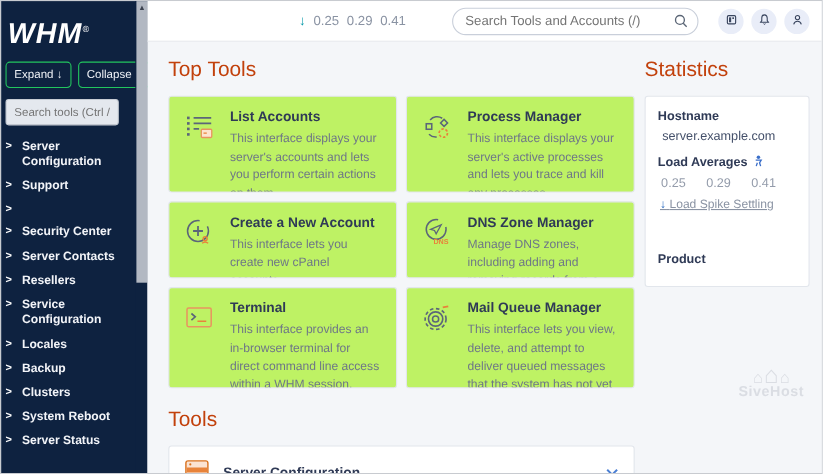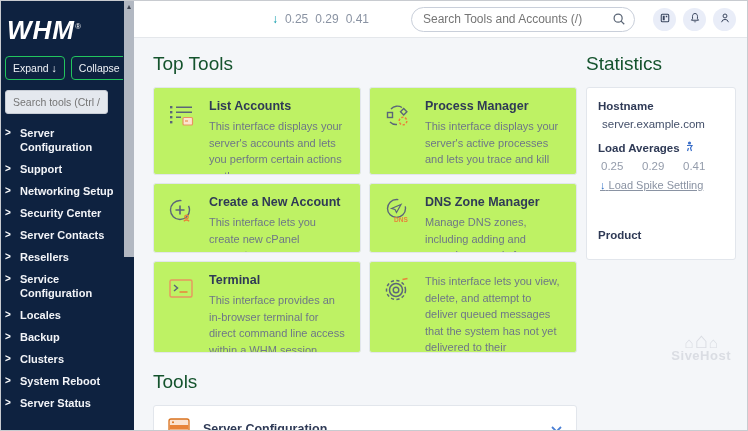--- a/index.html
+++ b/index.html
@@ -29,21 +29,21 @@
   .loadavg .dn { color:#0097a7; font-size:12px; }
   .tb-search { position:relative; width:224px; margin-right:18px; }
   .tb-search input { width:100%; height:25px; border:1px solid #c9cfda; border-radius:13px; font-size:12px; color:#6b7486; padding:0 28px 0 11px; font-family:inherit; background:#fff; }
   .tb-search .mag { position:absolute; right:9px; top:5px; }
   .tb-icons { display:flex; gap:7px; margin-right:11px; }
   .circle-btn { width:23px; height:23px; border-radius:50%; background:#e9edf8; border:none; display:flex; align-items:center; justify-content:center; cursor:pointer; }
 
   
   .content { position:absolute; left:133px; top:37px; right:0; bottom:0; background:#f4f6f9; padding:10px 11px 0 19px; display:flex; }
   .main-col { flex:1; margin-right:9px; }
-  .h-section { font-size:19px; font-weight:400; color:#14532d; margin:5px 0 12px 0; }
+  .h-section { font-size:19px; font-weight:400; color:#c2410c; margin:5px 0 12px 0; }
   .cards { display:grid; grid-template-columns:1fr 1fr; grid-template-rows:88px 70px 92px; gap:8px; }
   .card { background:#bef264; border:1px solid #e2e6ec; border-radius:3px; padding:11px 13px; display:flex; gap:12px; overflow:hidden; cursor:pointer; }
   .card .cicon { flex:0 0 30px; padding-top:2px; }
   .card-title { font-size:12.5px; font-weight:700; color:#2f3a56; margin-bottom:5px; }
   .card-desc { font-size:11px; color:#6e7787; line-height:1.5; }
   .tools-head { margin-top:18px; }
   .tools-card { background:#fff; border:1px solid #e2e6ec; border-radius:3px; }
   .tools-row { display:flex; align-items:center; padding:10px 13px; cursor:pointer; }
   .tools-row .ticon { flex:0 0 24px; margin-right:12px; }
   .tools-row .tlabel { flex:1; font-size:12.5px; font-weight:700; color:#2f3a56; }
@@ -86,21 +86,20 @@
         <li>
             <span class="chev">&gt;</span>
             <span class="lbl">Server Configuration</span>
           </li>
         <li>
             <span class="chev">&gt;</span>
             <span class="lbl">Support</span>
           </li>
         <li>
             <span class="chev">&gt;</span>
-            <span class="lbl">Networking Setup</span>
           </li>
         <li>
             <span class="chev">&gt;</span>
             <span class="lbl">Security Center</span>
           </li>
         <li>
             <span class="chev">&gt;</span>
             <span class="lbl">Server Contacts</span>
           </li>
         <li>
@@ -274,20 +273,21 @@
         <div class="card">
           <span class="cicon">
             <svg width="28" height="28" viewBox="0 0 28 28">
                 <circle cx="13" cy="15" r="9.5" fill="none" stroke="#5b6679" stroke-width="1.5" stroke-dasharray="3.2 2.4"></circle>
                 <circle cx="13" cy="15" r="6.5" fill="none" stroke="#5b6679" stroke-width="1.5"></circle>
                 <circle cx="13" cy="15" r="2.8" fill="none" stroke="#5b6679" stroke-width="1.4"></circle>
                 <line x1="19.5" y1="4.5" x2="24.5" y2="3.5" stroke="#e8833a" stroke-width="1.6"></line>
               </svg>
           </span>
           <div>
+            <div class="card-title">Mail Queue Manager</div>
             <div class="card-desc">This interface lets you view, delete, and attempt to deliver queued messages that the system has not yet delivered to their destinations.</div>
           </div>
         </div>
 
       </div>
 
       <h1 class="h-section tools-head">Tools</h1>
       <div class="tools-card">
         <div class="tools-row">
           <span class="ticon">

